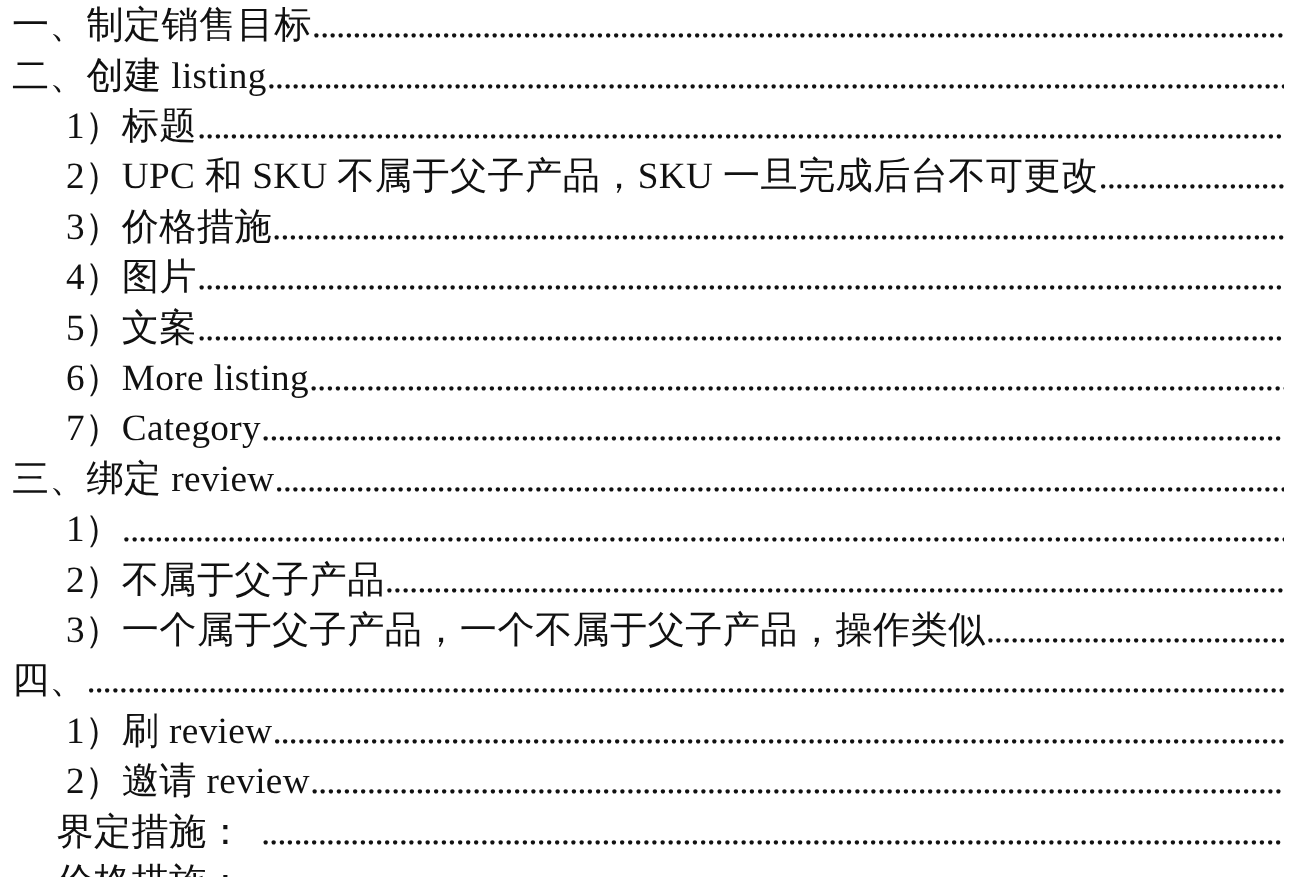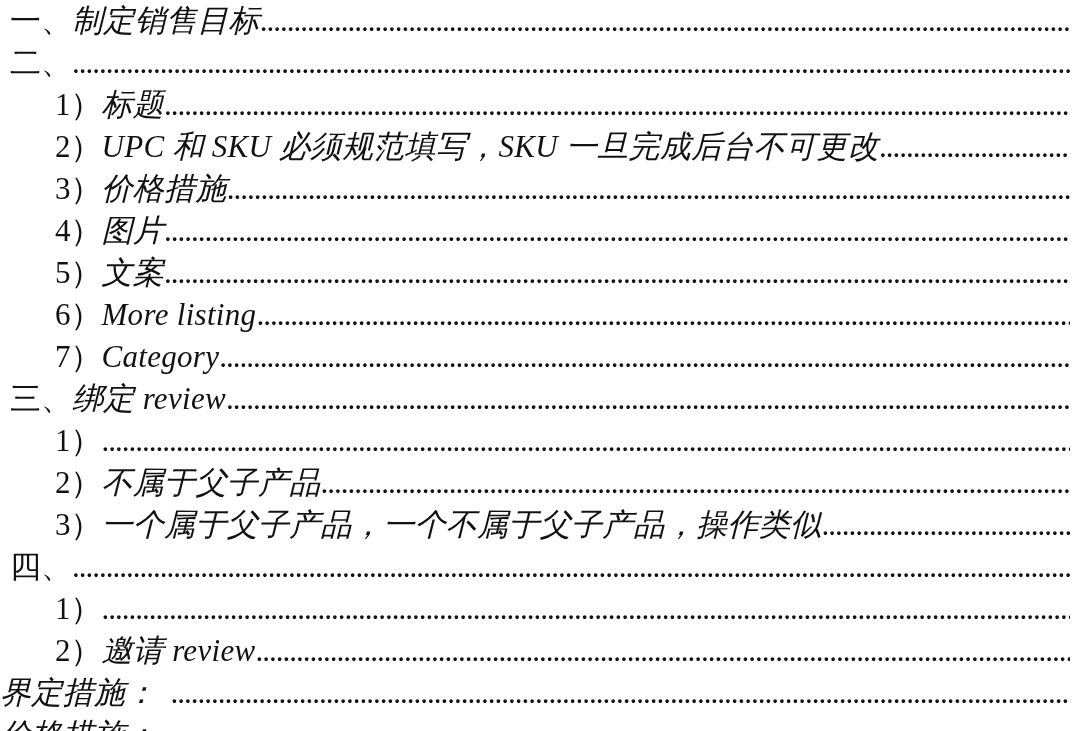--- a/index.html
+++ b/index.html
@@ -19,23 +19,23 @@
     align-items: baseline;
     height: 42px;
     line-height: 42px;
     white-space: nowrap;
     overflow: hidden;
     padding-right: 10px;
     box-sizing: border-box;
   }
   .row.lv1   { padding-left: 10px; }
   .row.lv2   { padding-left: 55px; }
-  .row.plain { }
+  .row.plain { padding-left: 47px; }
   .num { white-space: pre; flex: 0 0 auto; }
-  .txt { white-space: pre; flex: 0 0 auto; letter-spacing: 0.3px; font-style: italic; }
+  .txt { white-space: pre; flex: 0 0 auto; letter-spacing: 0.3px; }
   .leader {
     flex: 1 1 auto;
     min-width: 0;
     overflow: hidden;
     letter-spacing: -1px;
     color: #111111;
   }
   .row.gap .leader { margin-left: 14px; }
 </style>
 </head>
@@ -43,30 +43,31 @@
 
 <div class="page">
   <div class="toc" id="toc">
       <div class="row lv1">
     <span class="num">一、</span>
     <span class="txt">制定销售目标</span>
     <span class="leader">............................................................................................................................................................................................................................................................................................................</span>
   </div>
       <div class="row lv1">
     <span class="num">二、</span>
+    <span class="txt">创建 listing</span>
     <span class="leader">............................................................................................................................................................................................................................................................................................................</span>
   </div>
       <div class="row lv2">
     <span class="num">1）</span>
     <span class="txt">标题</span>
     <span class="leader">............................................................................................................................................................................................................................................................................................................</span>
   </div>
       <div class="row lv2">
     <span class="num">2）</span>
-    <span class="txt">UPC 和 SKU 必须规范填写，SKU 一旦完成后台不可更改</span>
+    <span class="txt">UPC 和 SKU 不属于父子产品，SKU 一旦完成后台不可更改</span>
     <span class="leader">............................................................................................................................................................................................................................................................................................................</span>
   </div>
       <div class="row lv2">
     <span class="num">3）</span>
     <span class="txt">价格措施</span>
     <span class="leader">............................................................................................................................................................................................................................................................................................................</span>
   </div>
       <div class="row lv2">
     <span class="num">4）</span>
     <span class="txt">图片</span>
@@ -105,20 +106,21 @@
     <span class="num">3）</span>
     <span class="txt">一个属于父子产品，一个不属于父子产品，操作类似</span>
     <span class="leader">............................................................................................................................................................................................................................................................................................................</span>
   </div>
       <div class="row lv1">
     <span class="num">四、</span>
     <span class="leader">............................................................................................................................................................................................................................................................................................................</span>
   </div>
       <div class="row lv2">
     <span class="num">1）</span>
+    <span class="txt">刷 review</span>
     <span class="leader">............................................................................................................................................................................................................................................................................................................</span>
   </div>
       <div class="row lv2">
     <span class="num">2）</span>
     <span class="txt">邀请 review</span>
     <span class="leader">............................................................................................................................................................................................................................................................................................................</span>
   </div>
       <div class="row plain gap">
     <span class="num"></span>
     <span class="txt">界定措施：</span>

